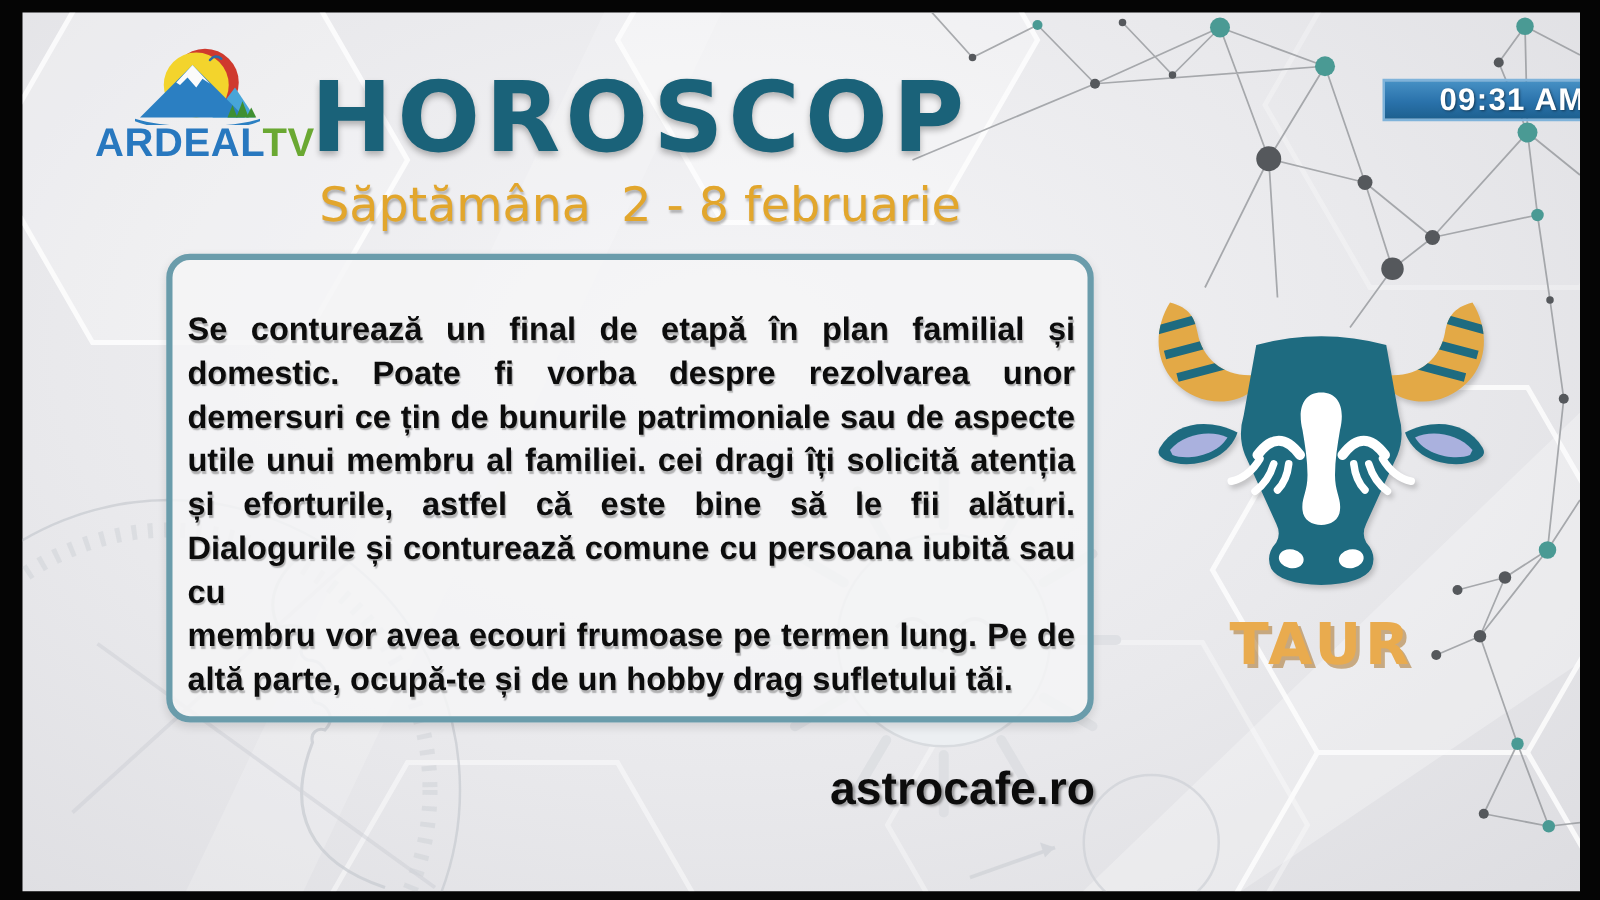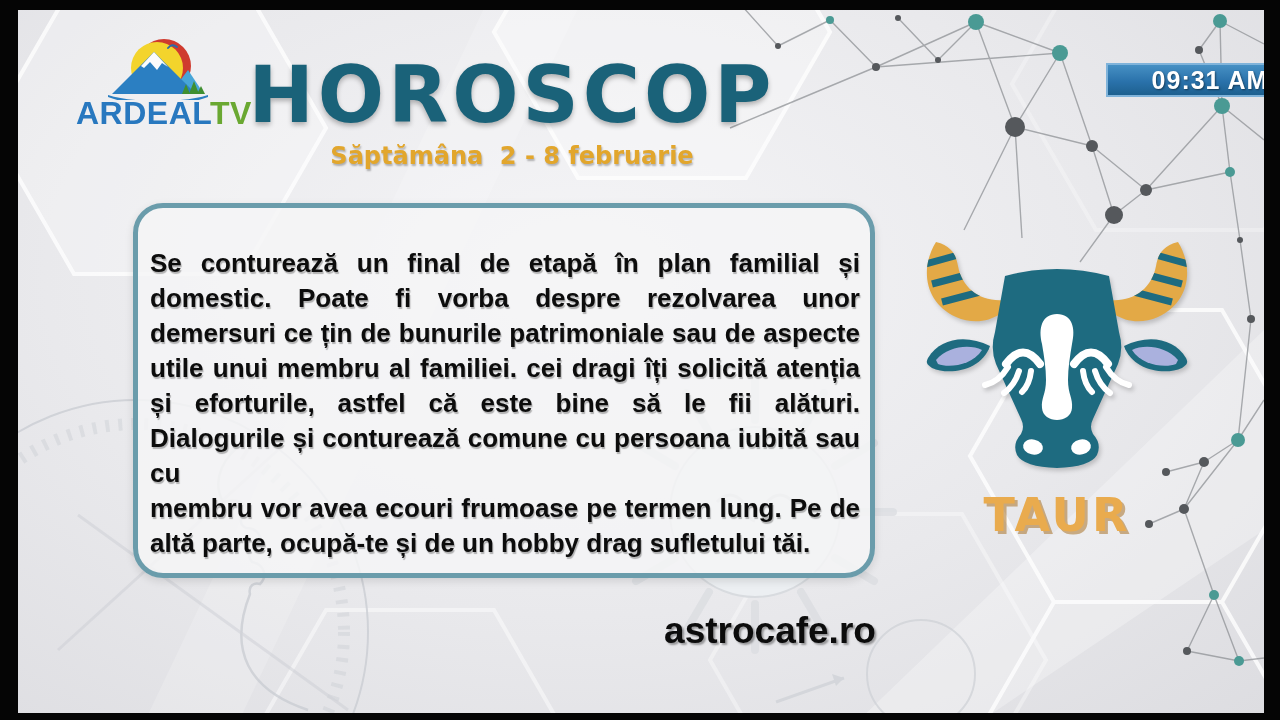--- a/index.html
+++ b/index.html
@@ -12,33 +12,33 @@
   
   .logo{position:absolute;left:58px;top:26px;width:164px;text-align:center;}
   .logo-text{font-weight:900;font-size:32px;letter-spacing:.5px;line-height:26px;margin-top:-4px;
              font-family:"Liberation Sans",sans-serif;}
   .logo-text .a{color:#2878bf;} .logo-text .t{color:#6aa832;}
 
   
   .header{position:absolute;left:174px;top:44px;width:640px;text-align:center;}
   .title{margin:0;font-family:"DejaVu Sans",sans-serif;font-weight:900;font-size:78px;line-height:82px;
          letter-spacing:4px;color:#1a6279;text-shadow:0 3px 5px rgba(0,0,0,.28);}
-  .subtitle{margin-top:6px;font-family:"DejaVu Sans",sans-serif;font-weight:700;font-size:24px;
+  .subtitle{margin-top:6px;font-family:"DejaVu Sans",sans-serif;font-weight:400;font-size:38px;
             color:#e2a62c;white-space:pre;text-shadow:1px 2px 2px rgba(0,0,0,.28);}
 
   
   .clock{position:absolute;left:1088px;top:53px;width:130px;height:30px;
          background:linear-gradient(180deg,#4690c4 0%,#2a72ab 55%,#1d608f 100%);
          border:2px solid #7fb3da;display:flex;align-items:center;justify-content:center;padding-left:37px;}
   .clock span{color:#fff;font-weight:700;font-size:25px;letter-spacing:1px;
               text-shadow:1px 1px 2px rgba(0,0,0,.45);}
 
   
   .textbox{position:absolute;left:115px;top:193px;width:742px;height:375px;box-sizing:border-box;
-           border:5px solid #6a9cab;border-radius:30px;background:rgba(244,244,246,.85);
+           border:5px solid #6a9cab;border-radius:19px;background:rgba(244,244,246,.85);
            padding:38px 10px 0 12px;overflow:hidden;box-shadow:0 3px 8px rgba(0,0,0,.12);}
   .horo-line{font-weight:700;font-size:26px;line-height:35px;color:#0c0c0c;
              text-align:justify;text-align-last:justify;
              text-shadow:1px 2px 1px rgba(0,0,0,.28);}
   .horo-line.last{text-align-last:left;}
 
   
   .bull{position:absolute;left:904px;top:218px;filter:drop-shadow(2px 3px 2px rgba(0,0,0,.18));}
   .sign{position:absolute;left:904px;top:478px;width:270px;text-align:center;
         font-family:"DejaVu Sans",sans-serif;font-weight:900;font-size:46px;letter-spacing:3px;

